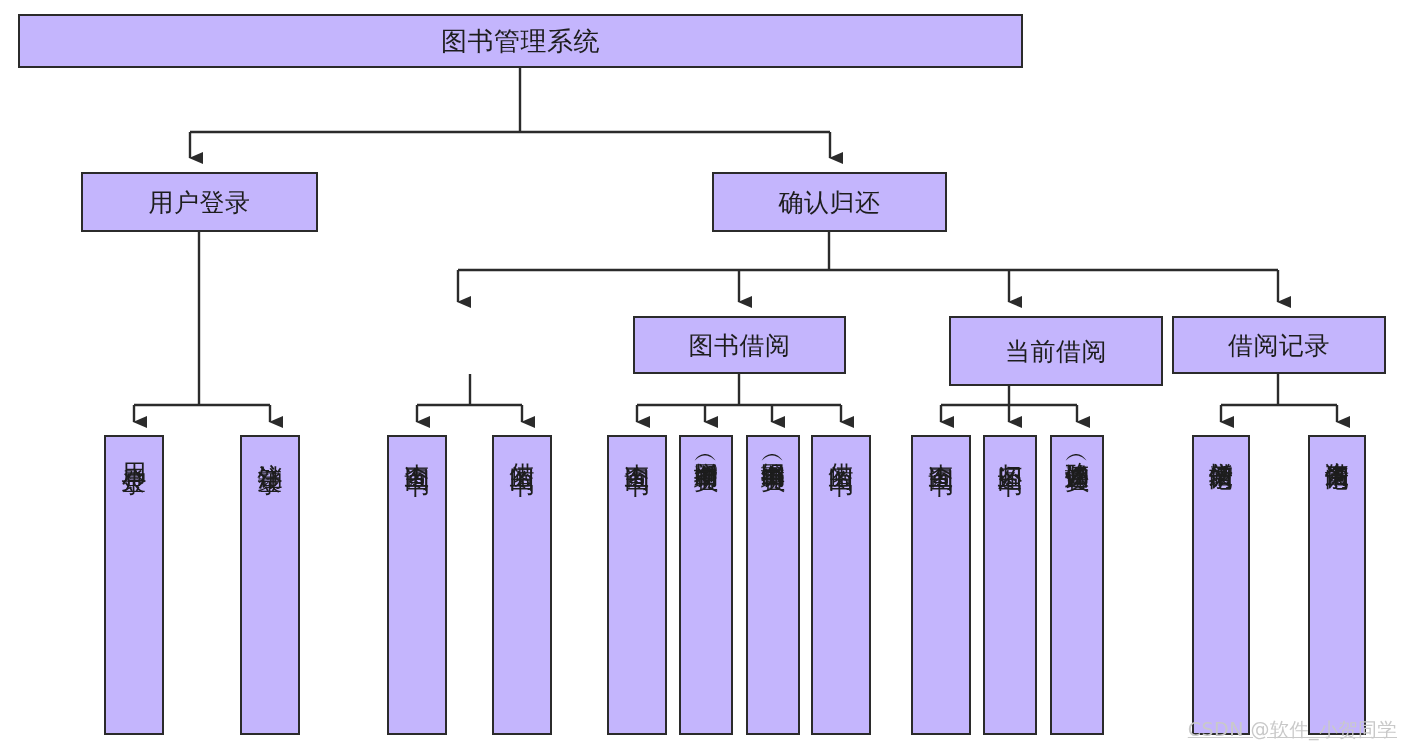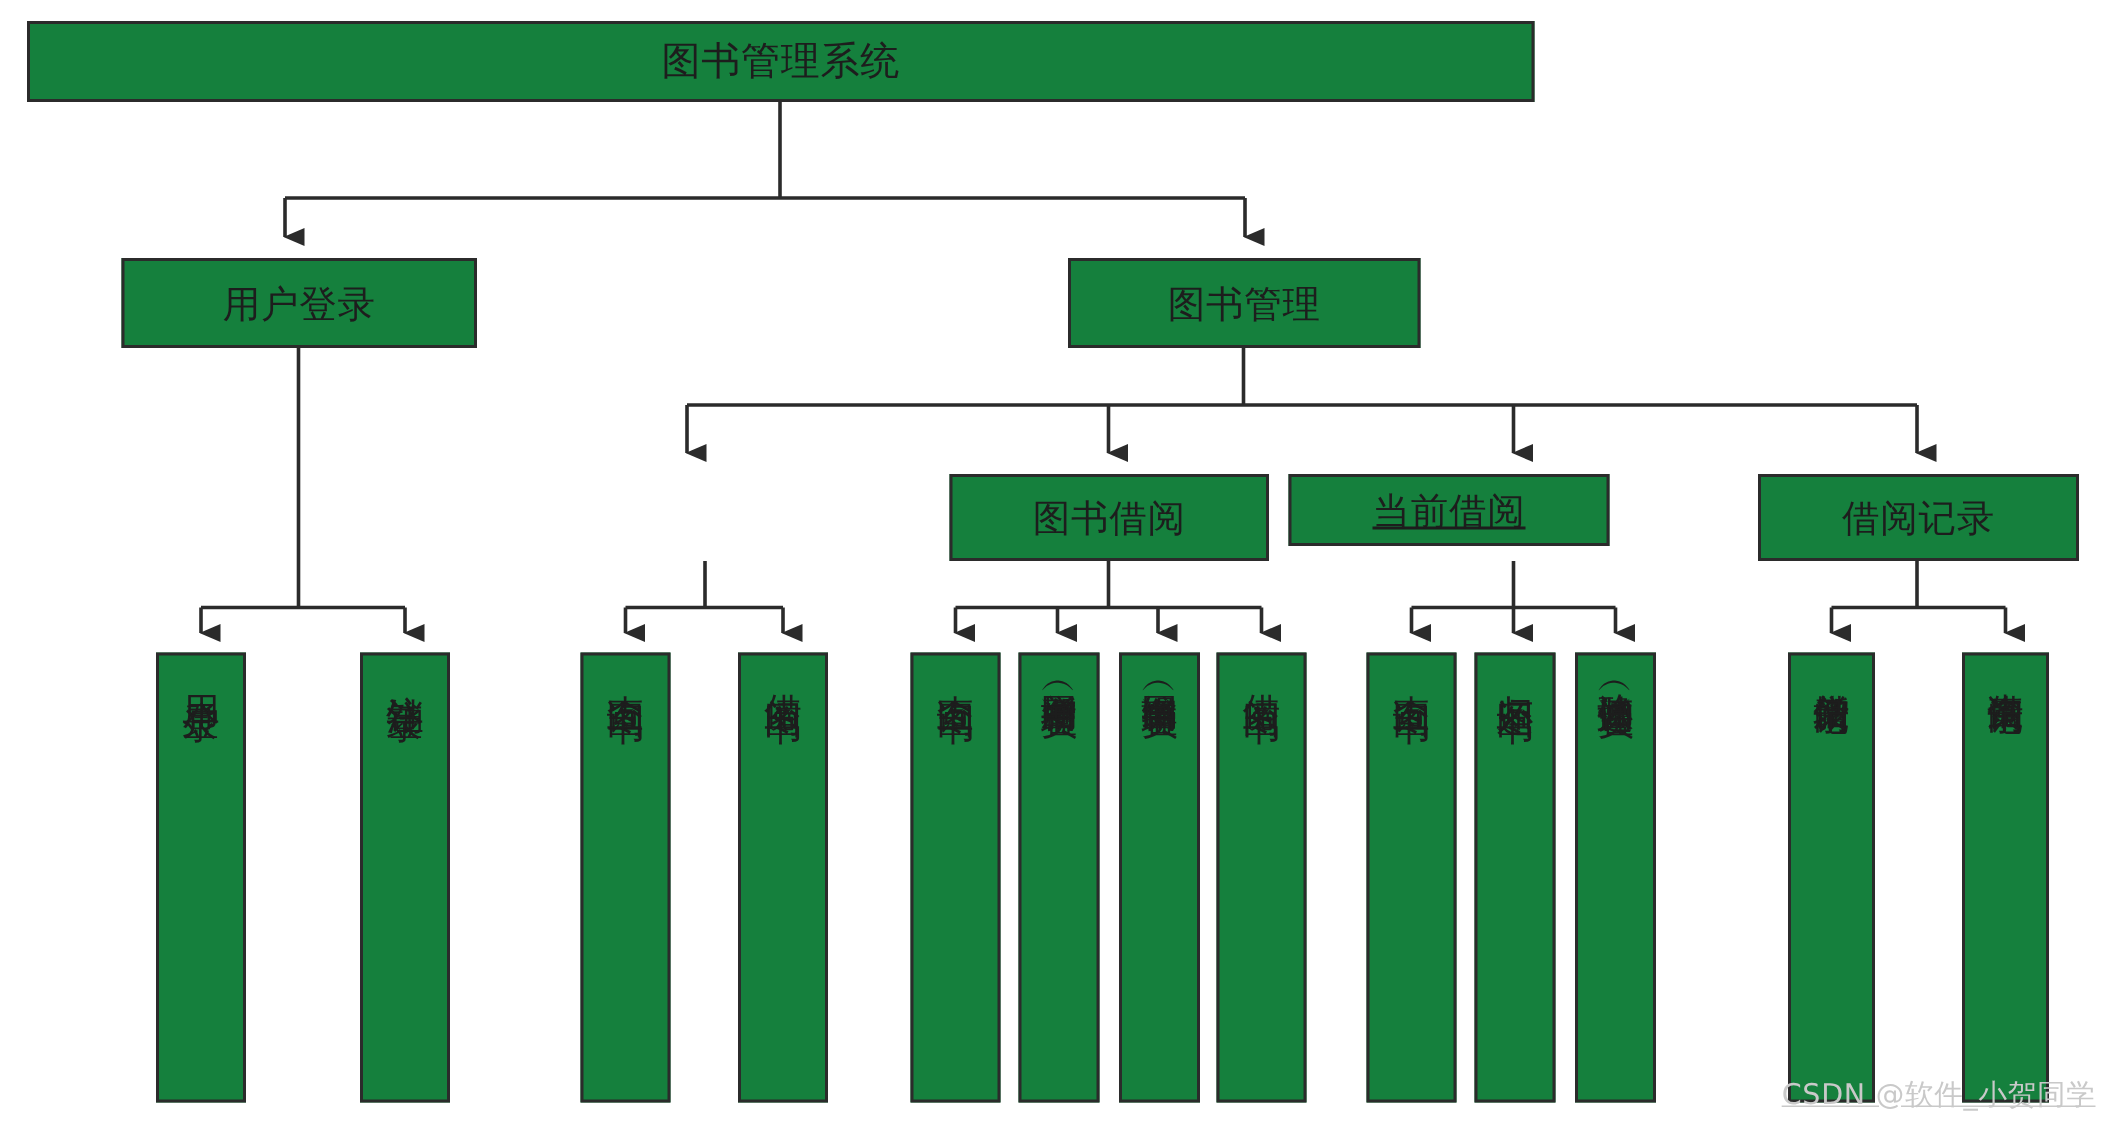--- a/index.html
+++ b/index.html
@@ -21,21 +21,21 @@
     position: absolute;
     left: 0;
     top: 0;
     width: 1405px;
     height: 747px;
     pointer-events: none;
   }
   .node {
     position: absolute;
     box-sizing: border-box;
-    background: #15803d;
+    background: #c4b5fd;
     border: 2.2px solid #2b2b2b;
     display: flex;
     align-items: center;
     justify-content: center;
     color: #1d1d1d;
     z-index: 2;
   }
   .node .lbl {
     display: block;
     text-align: center;
@@ -138,27 +138,27 @@
   </svg>
 
   <div class="node h root" style="left:18px; top:14px; width:1005px; height:54px;">
     <span class="lbl">图书管理系统</span>
   </div>
 
   <div class="node h" style="left:81px; top:172px; width:237px; height:60px;">
     <span class="lbl">用户登录</span>
   </div>
   <div class="node h" style="left:712px; top:172px; width:235px; height:60px;">
-    <span class="lbl">图书管理</span>
+    <span class="lbl">确认归还</span>
   </div>
 
   <div class="node h" style="left:633px; top:316px; width:213px; height:58px;">
     <span class="lbl">图书借阅</span>
   </div>
-  <div class="node h" style="left:859px; top:316px; width:214px; height:48px;text-decoration:underline;">
+  <div class="node h" style="left:949px; top:316px; width:214px; height:70px;">
     <span class="lbl">当前借阅</span>
   </div>
   <div class="node h" style="left:1172px; top:316px; width:214px; height:58px;">
     <span class="lbl">借阅记录</span>
   </div>
 
   <div class="node v" style="left:104px; top:435px; width:60px; height:300px;">
     <span class="lbl">用户登录</span>
   </div>
   <div class="node v" style="left:240px; top:435px; width:60px; height:300px;">

